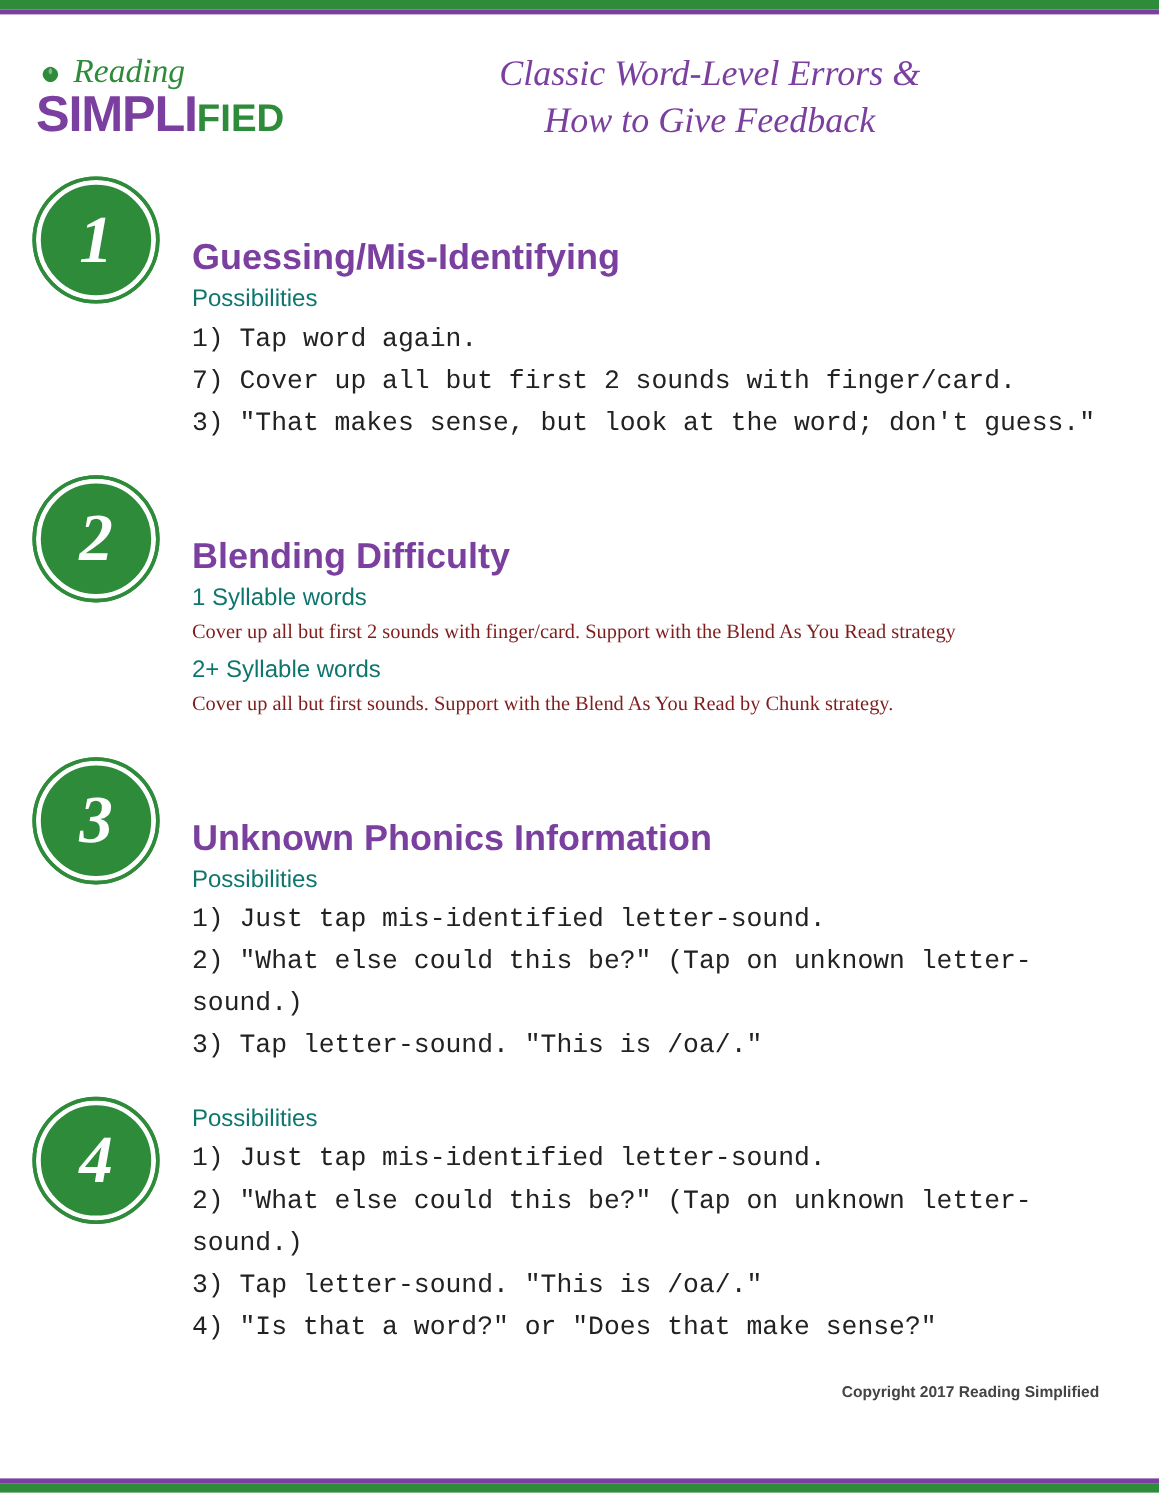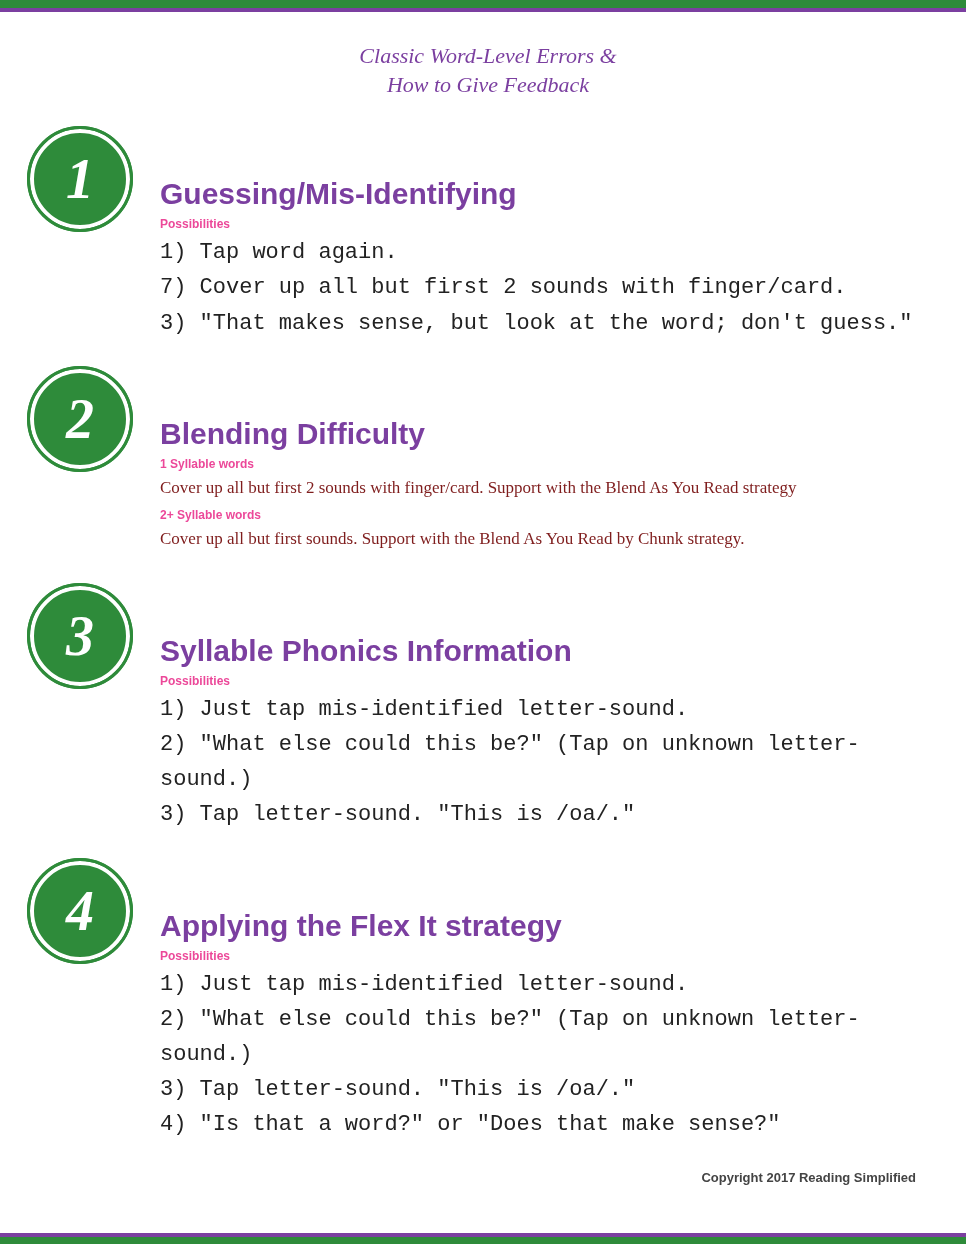--- a/index.html
+++ b/index.html
@@ -97,21 +97,21 @@
 
     
     .page-title {
       text-align: center;
       flex: 1;
       padding-left: 20px;
     }
 
     .page-title-text {
       font-family: 'Georgia', cursive;
-      font-size: 22px;
+      font-size: 30px;
       color: #7b3fa0;
       line-height: 1.3;
       font-style: italic;
     }
 
     
     .section {
       display: flex;
       align-items: flex-start;
       margin-bottom: 28px;
@@ -151,23 +151,23 @@
     .section-heading {
       font-size: 30px;
       font-weight: 900;
       color: #7b3fa0;
       margin-bottom: 6px;
       font-family: 'Arial Black', Arial, sans-serif;
       margin-top: 44px;
     }
 
     .sub-heading {
-      font-size: 12px;
-      font-weight: 700;
-      color: #ec4899;
+      font-size: 20px;
+      font-weight: 400;
+      color: #0f766e;
       margin-bottom: 4px;
       font-family: Arial, sans-serif;
     }
 
     .body-text {
       font-size: 17px;
       color: #7f1d1d;
       line-height: 1.5;
       font-family: Liberation Serif, serif;
       margin-bottom: 6px;
@@ -203,20 +203,33 @@
 <body>
 
 <div class="top-bar"></div>
 
 <div class="top-bar-purple"></div>
 
 <div class="page-content">
 
   <div class="header">
 
+    <div class="logo-area">
+      <div class="logo-reading">
+        <svg class="leaf-icon" viewBox="0 0 20 20" style="vertical-align:middle; margin-right:4px;">
+          <path d="M10 2 C6 2 2 6 2 10 C2 14 6 18 10 18 C14 18 18 14 18 10 C18 6 14 2 10 2 Z" fill="#2e8b3a"></path>
+          <path d="M10 3 C8 5 7 8 10 10 C13 8 12 5 10 3 Z" fill="#fff" opacity="0.4"></path>
+        </svg>
+        <span>Reading</span>
+      </div>
+      <div class="logo-simplified">
+        <span class="logo-sim">SIMPLI</span>
+          <span class="logo-plified">FIED</span>
+      </div>
+    </div>
 
     <div class="page-title">
       <div class="page-title-text">
         <span>Classic Word-Level Errors &amp;</span><br>
         <span>How to Give Feedback</span>
       </div>
     </div>
   </div>
 
   <div id="sections-container">
@@ -242,33 +255,32 @@
           <div class="body-text">Cover up all but first 2 sounds with finger/card. Support with the Blend As You Read strategy</div>
           <div class="sub-heading" style="margin-top: 8px;">2+ Syllable words</div>
           <div class="body-text">Cover up all but first sounds. Support with the Blend As You Read by Chunk strategy.</div>
         </div>
       </div>
       <div class="section">
         <div class="number-circle">
           <span>3</span>
         </div>
         <div class="section-content">
-          <div class="section-heading">Syllable Phonics Information</div>
+          <div class="section-heading">Unknown Phonics Information</div>
           <div class="sub-heading">Possibilities</div>
           <div class="list-item">1)  Just tap mis-identified letter-sound.</div>
           <div class="list-item">2)  "What else could this be?" (Tap on unknown letter-sound.)</div>
           <div class="list-item">3)  Tap letter-sound. "This is /oa/."</div>
         </div>
       </div>
       <div class="section">
         <div class="number-circle">
           <span>4</span>
         </div>
         <div class="section-content">
-          <div class="section-heading">Applying the Flex It strategy</div>
           <div class="sub-heading">Possibilities</div>
           <div class="list-item">1)  Just tap mis-identified letter-sound.</div>
           <div class="list-item">2)  "What else could this be?" (Tap on unknown letter-sound.)</div>
           <div class="list-item">3)  Tap letter-sound. "This is /oa/."</div>
           <div class="list-item">4)  "Is that a word?" or "Does that make sense?"</div>
         </div>
       </div>
     </div>
 
   <div class="copyright">Copyright 2017 Reading Simplified</div>

